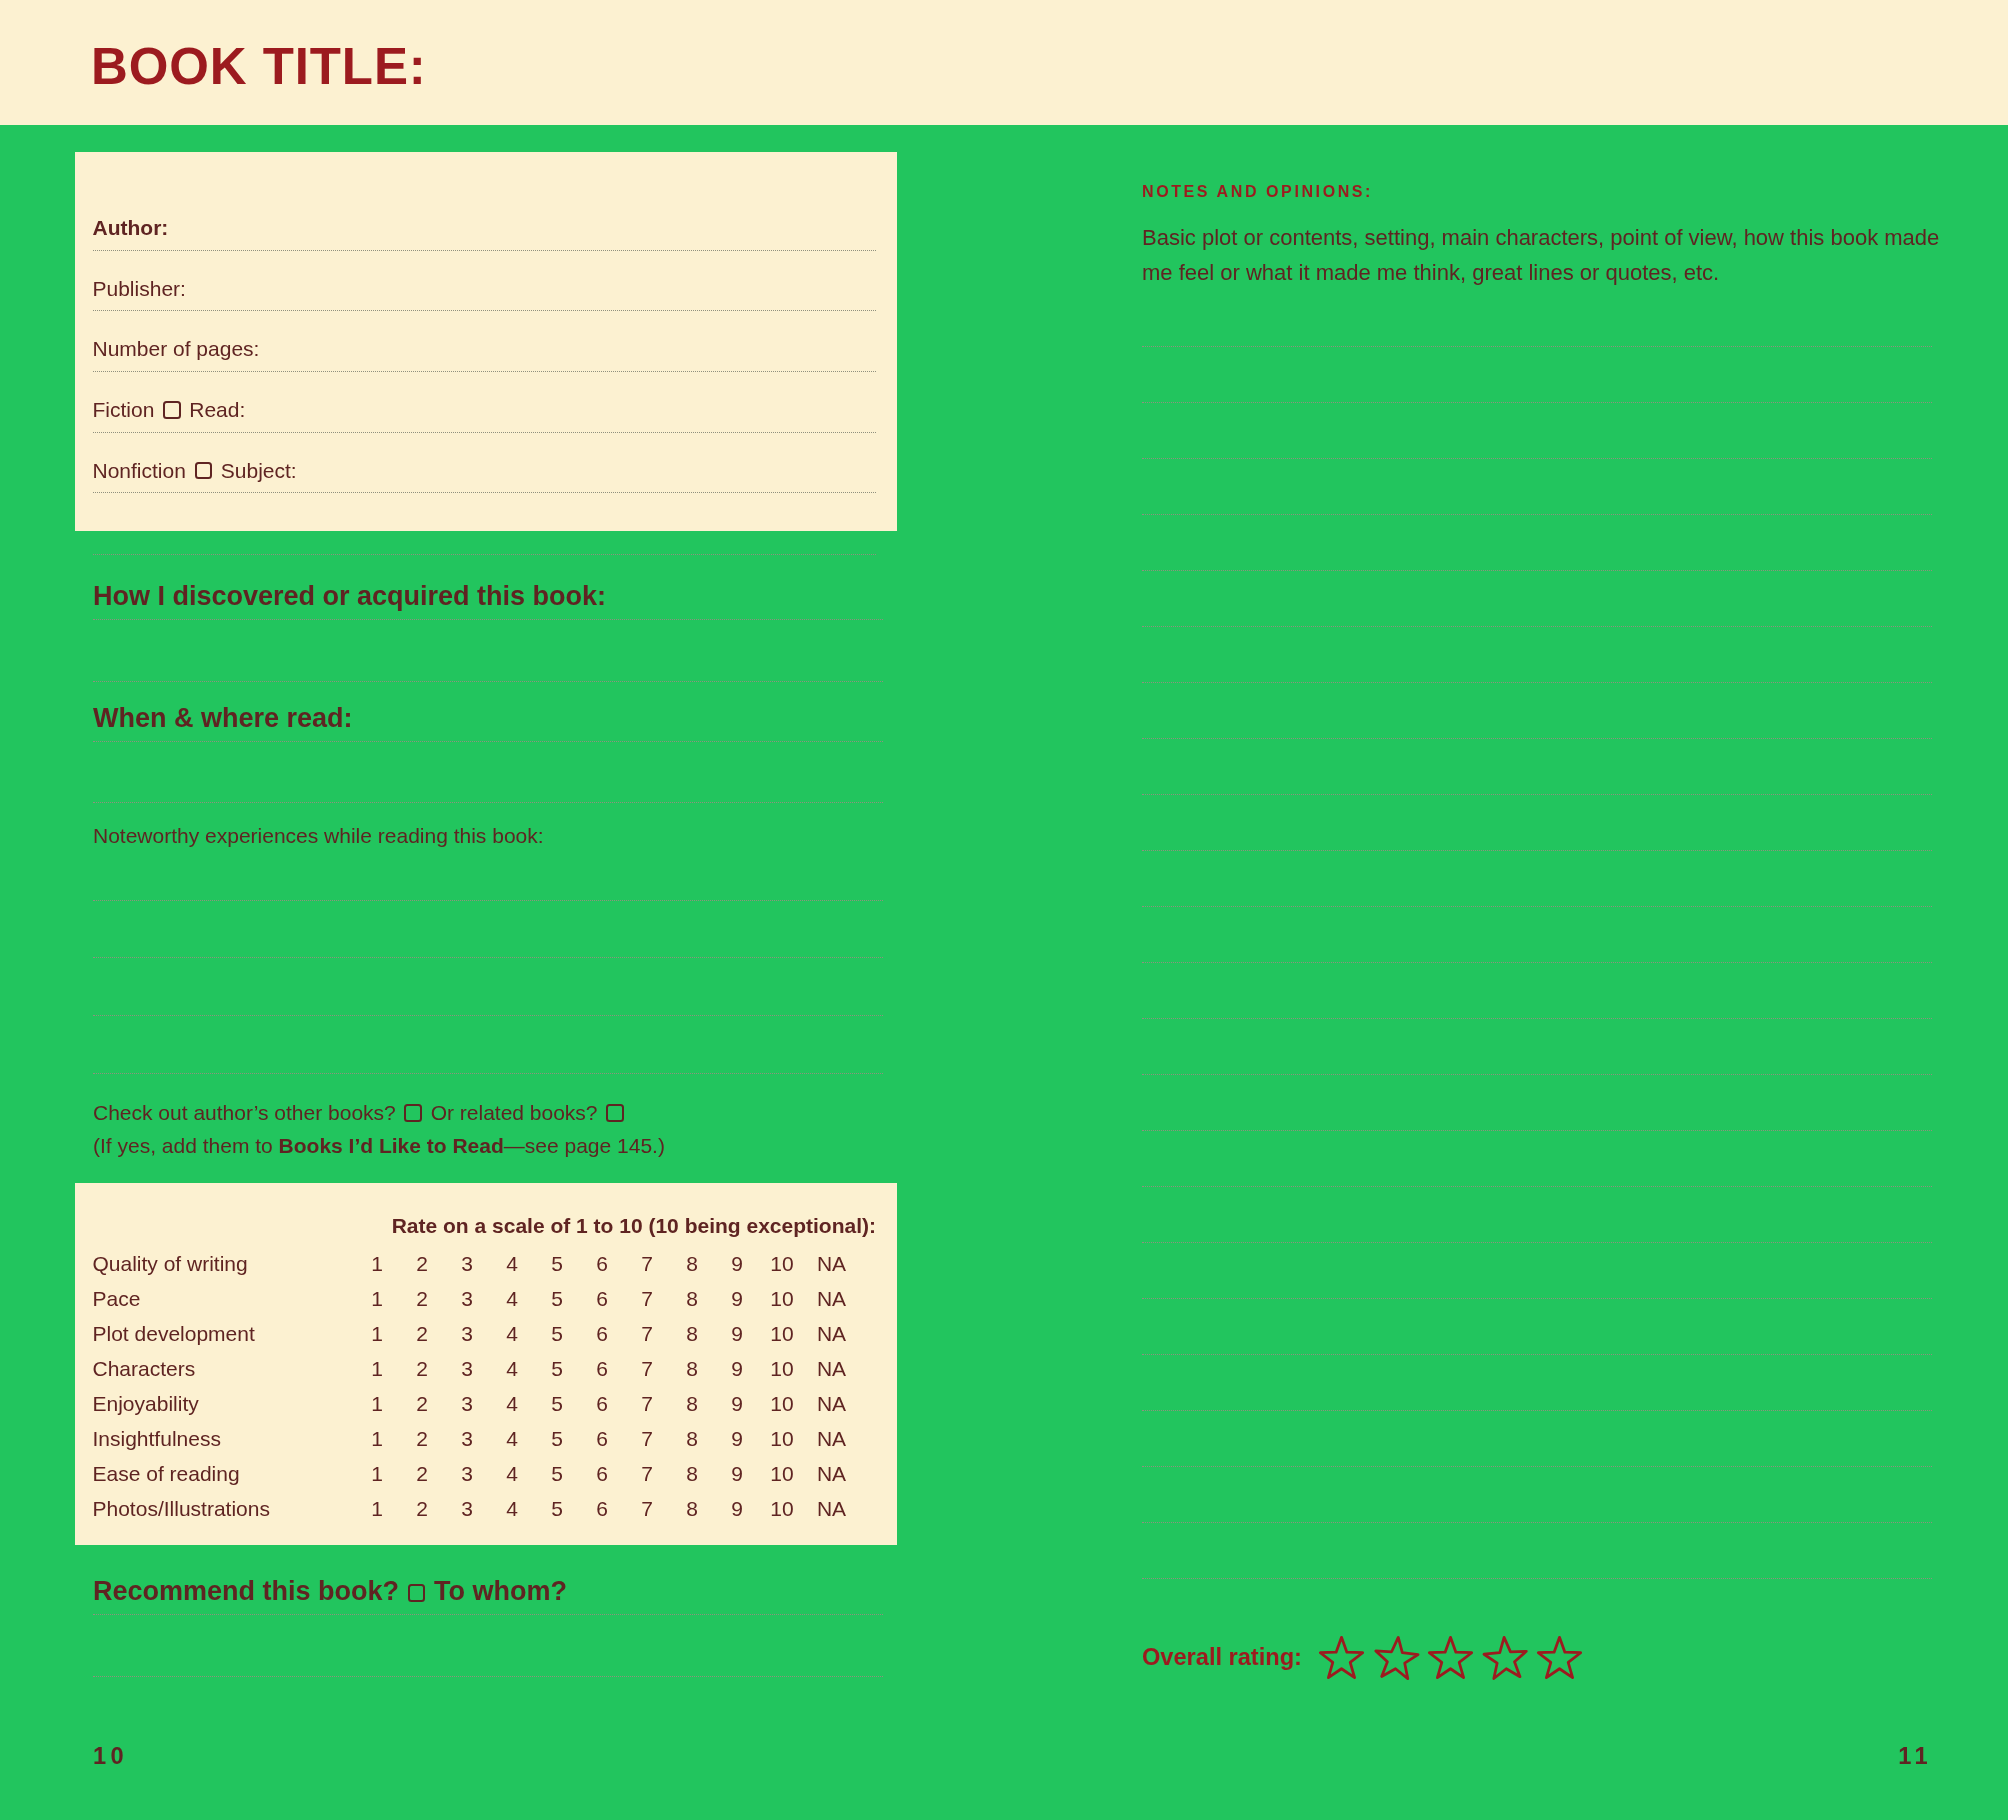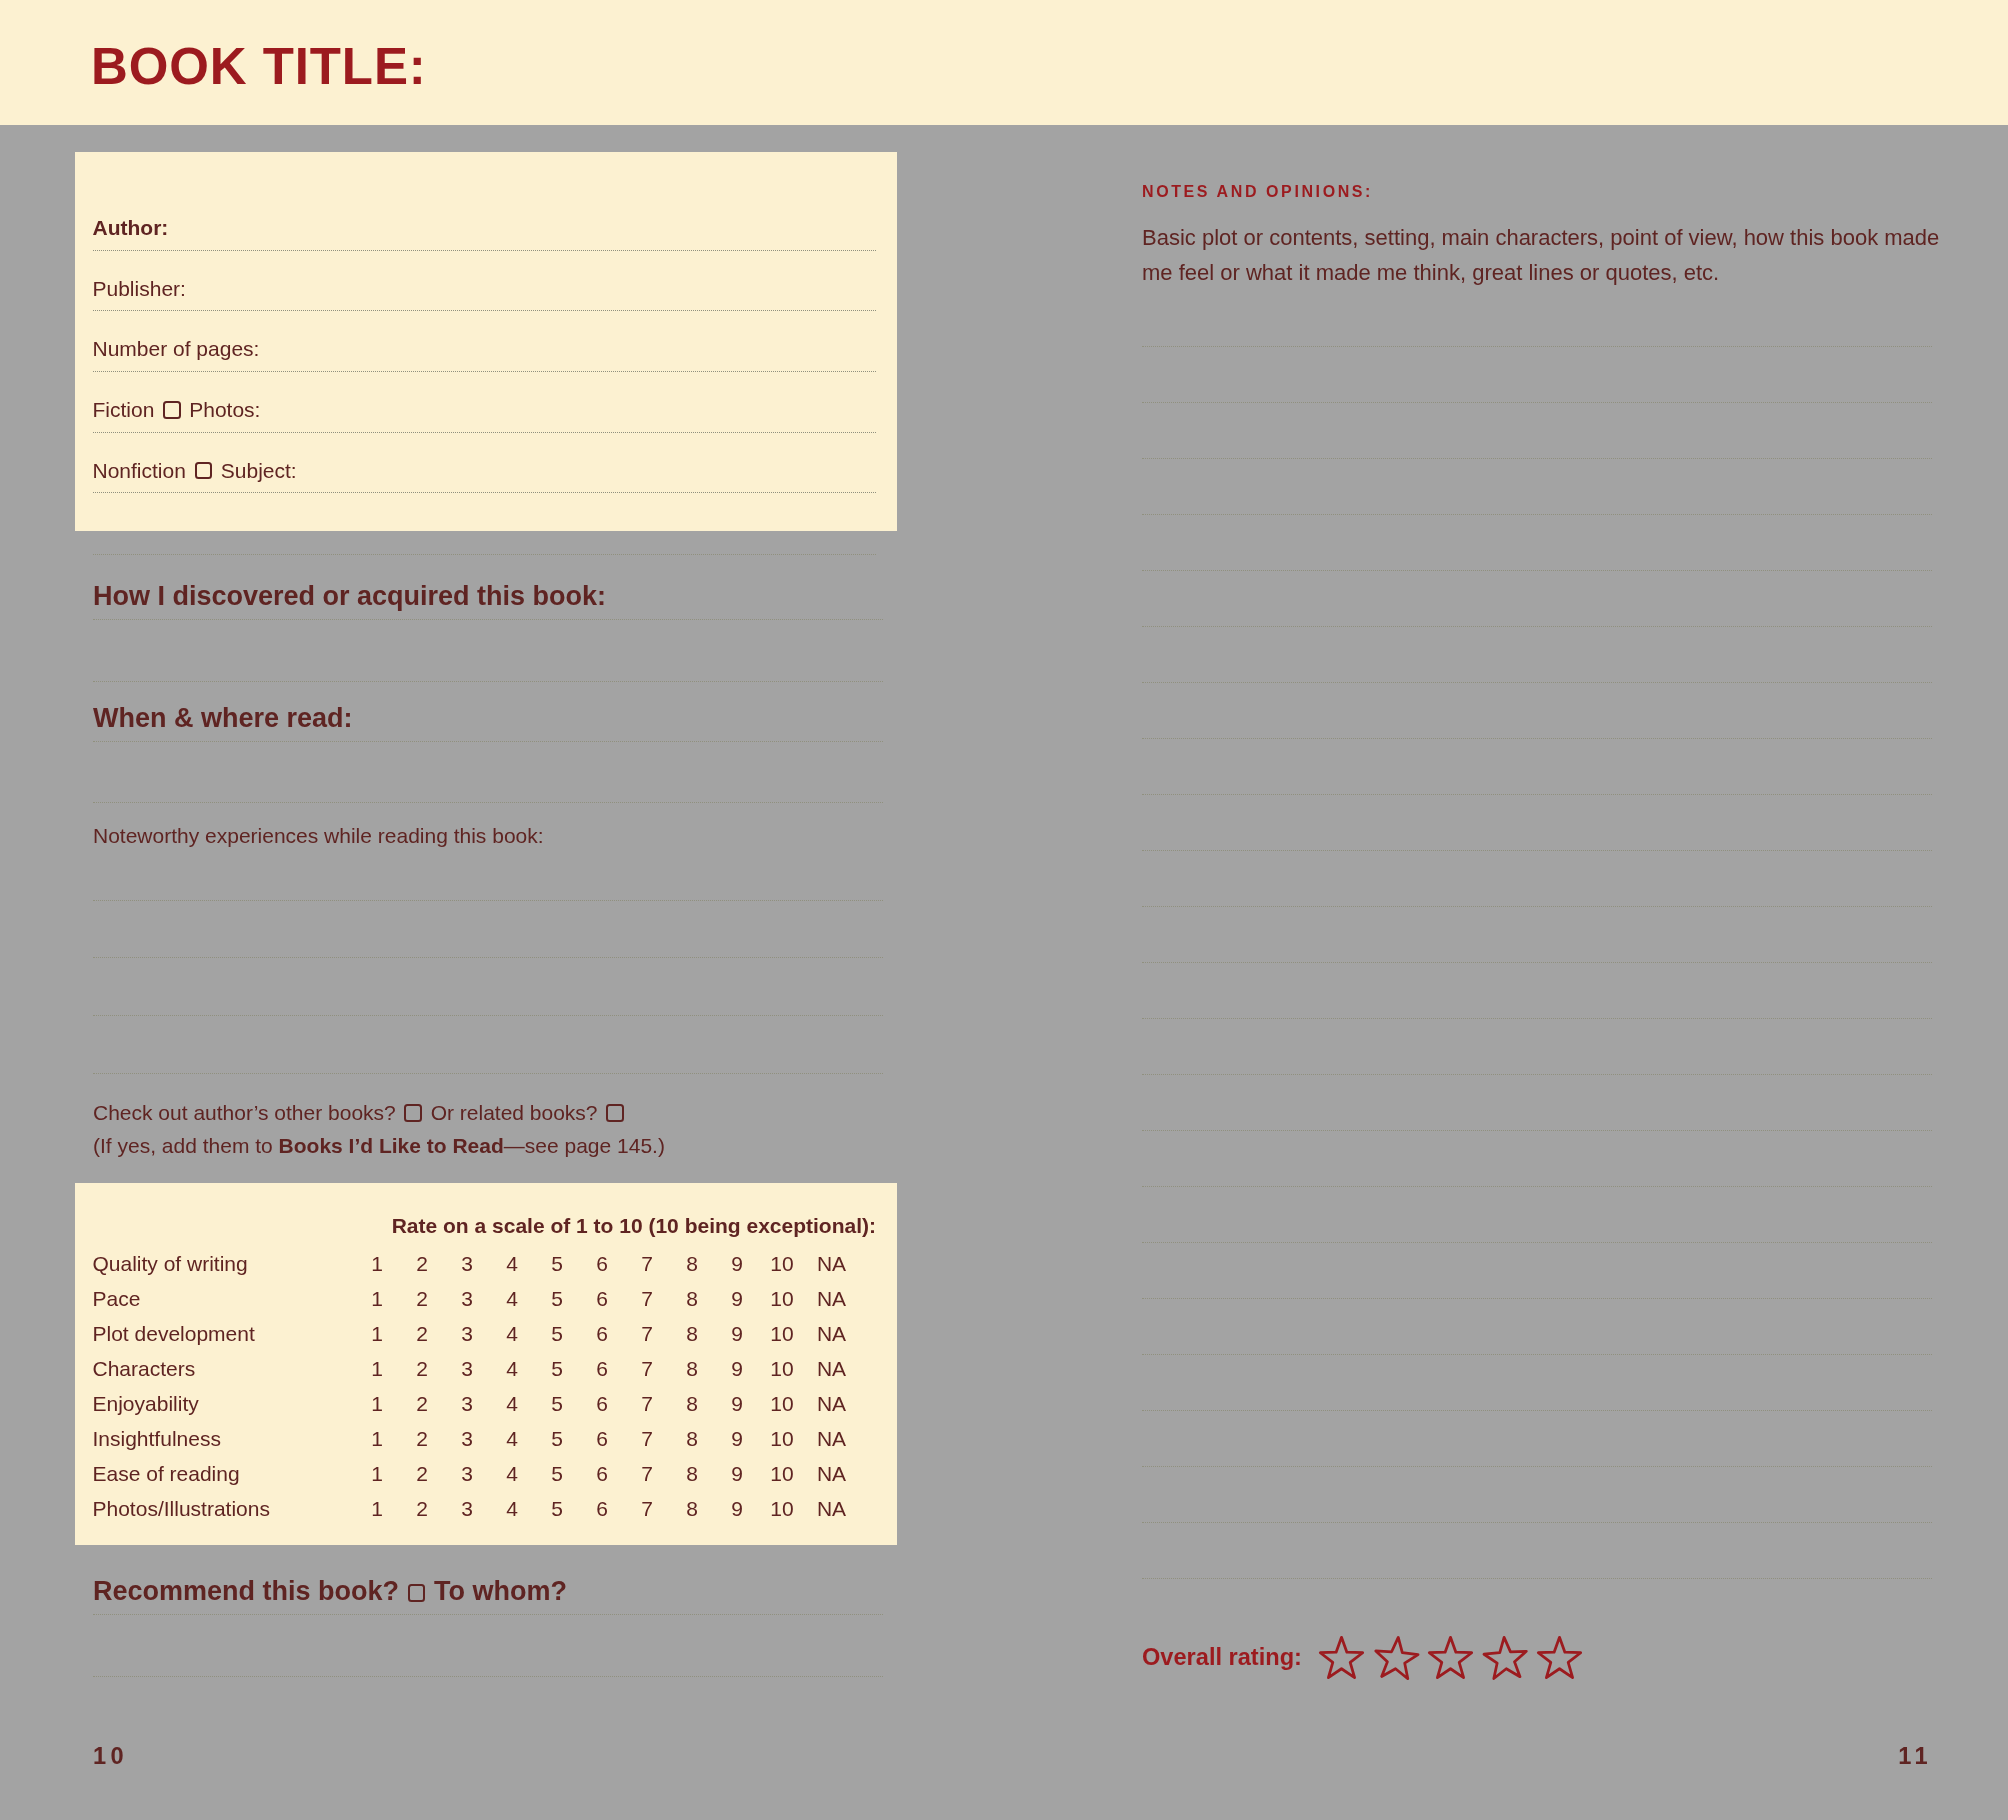--- a/index.html
+++ b/index.html
@@ -3,21 +3,21 @@
 <meta charset="utf-8">
 <style>
   * { box-sizing: border-box; margin: 0; padding: 0; }
   html, body { background: #ffffff; }
   body {
     width: 2009px; height: 1820px;
     font-family: "Liberation Sans", sans-serif;
   }
   .sheet {
     position: relative; width: 2009px; height: 1820px;
-    background: #a3a3a3; color: var(--text, #5f2422); overflow: hidden;
+    background: #22c55e; color: var(--text, #5f2422); overflow: hidden;
   }
   .band {
     position: absolute; top: 0; left: 0; width: 100%; height: 125px;
     background: var(--cream, #fcf1d1);
   }
   .band h1 {
     position: absolute; left: 91px; top: 37px;
     font-size: 51px; font-weight: bold; letter-spacing: 0.9px;
     color: var(--accent, #9c1b1f);
   }
@@ -106,21 +106,21 @@
     <div class="box-field">
       <span class="bold">Author:</span>
     </div>
     <div class="box-field">
       <span>Publisher:</span>
     </div>
     <div class="box-field">
       <span>Number of pages:</span>
     </div>
     <div class="box-field">
-      <span>Fiction</span><span class="checkbox"></span><span>Photos:</span>
+      <span>Fiction</span><span class="checkbox"></span><span>Read:</span>
     </div>
     <div class="box-field">
       <span>Nonfiction</span><span class="checkbox"></span><span>Subject:</span>
     </div>
     <div class="box-field empty"></div>
   </div>
 
   <div class="labeled-line" style="top:582px">
     <span>How I discovered or acquired this book:</span>
   </div>

